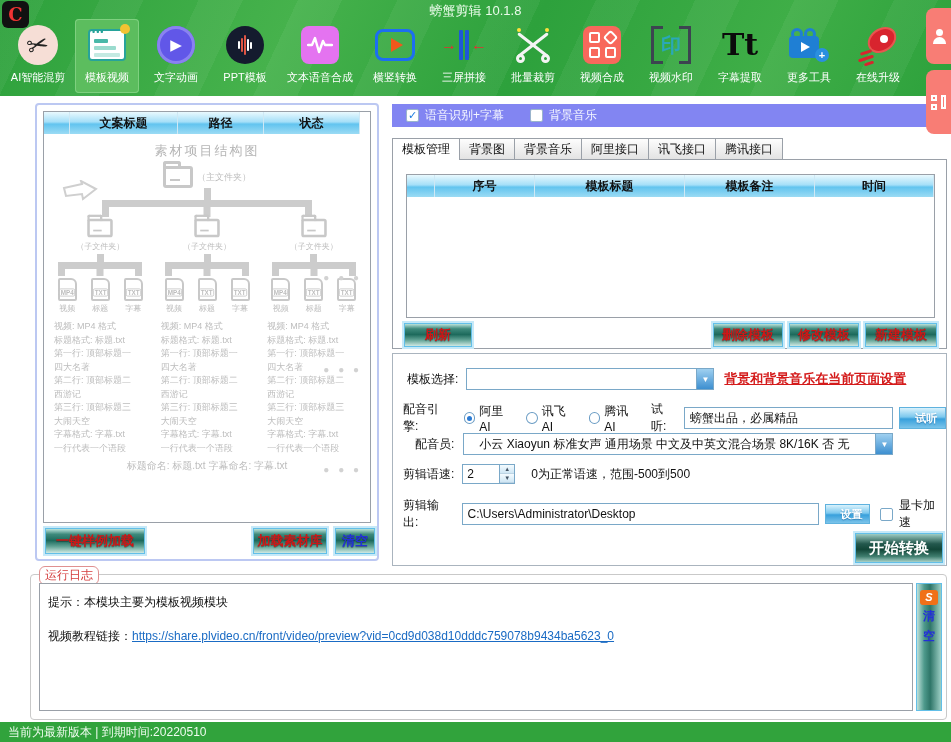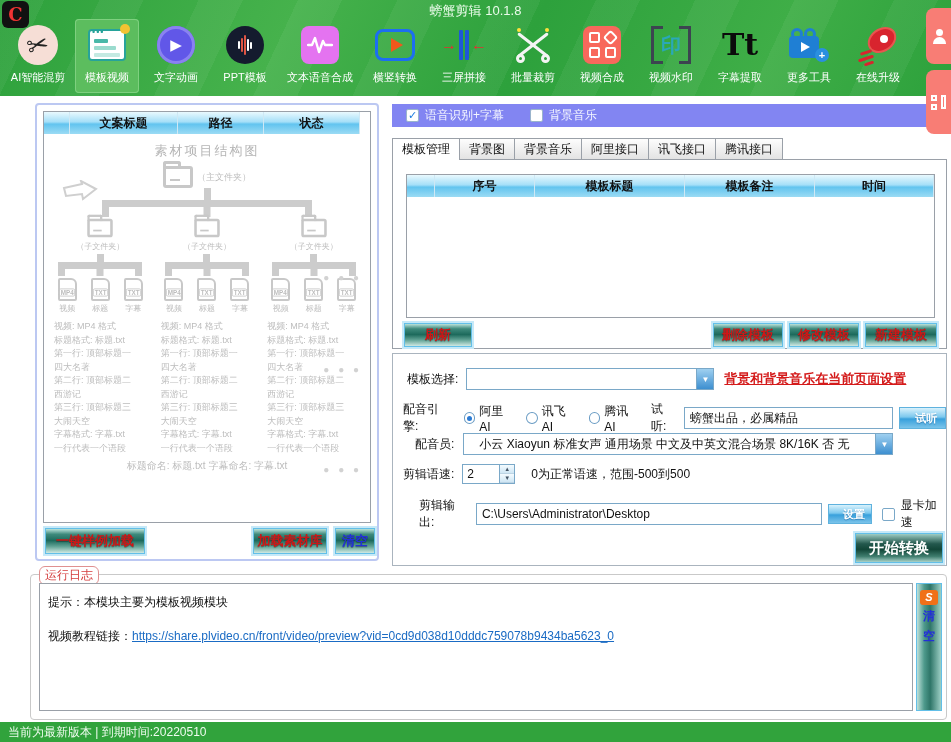--- a/index.html
+++ b/index.html
@@ -99,21 +99,21 @@
   .dg-main { display:flex; align-items:center; justify-content:center; margin-top:6px; gap:4px; }
   .folder { width:30px; height:22px; border:3px solid #c8c8c8; border-radius:3px; position:relative; background:#fff; }
   .folder::before { content:''; position:absolute; top:-8px; left:-3px; width:12px; height:5px; border:3px solid #c8c8c8; border-bottom:none; border-radius:3px 3px 0 0; }
   .folder::after { content:''; position:absolute; left:4px; bottom:4px; width:10px; height:2px; background:#c8c8c8; }
   .folder.small { transform:scale(.85); }
   .vbar { width:7px; height:12px; background:#cccccc; margin:0 auto; }
   .hbar { height:7px; background:#cccccc; margin:0 auto; position:relative; }
   .hbar-top { width:210px; }
   .hbar .tick { position:absolute; top:7px; width:7px; height:10px; background:#cccccc; }
   .tick.t-l{left:0;} .tick.t-c{left:50%;transform:translateX(-50%);} .tick.t-r{right:0;}
-  .dg-cols { display:flex; justify-content:flex-end; gap:6px; margin-top:10px; padding:0 6px; }
+  .dg-cols { display:flex; justify-content:center; gap:6px; margin-top:10px; padding:0 6px; }
   .dg-col { width:101px; display:flex; flex-direction:column; align-items:center; }
   .dg-sub-label { margin-top:2px; font-size:8px; }
   .col-hbar { width:84px; }
   .files { display:flex; justify-content:space-between; width:96px; margin-top:9px; }
   .filewrap { display:flex; flex-direction:column; align-items:center; width:30px; }
   .file { width:19px; height:23px; border:2px solid #c8c8c8; border-radius:2px 6px 2px 2px; position:relative; display:flex; align-items:flex-end; justify-content:center; background:#fff; }
   .file b { font-size:7px; color:#bdbdbd; border:1px solid #c8c8c8; border-radius:2px; padding:0 1px; margin-bottom:2px; transform:scale(.9); font-weight:bold; }
   .filewrap span { font-size:8px; margin-top:2px; }
   .dlines { margin-top:6px; width:100%; padding-left:4px; }
   .dline { font-size:9px; line-height:13.5px; white-space:nowrap; color:#bdbdbd; }
@@ -582,21 +582,21 @@
     <span class="flabel">剪辑语速:</span>
     <div class="spin" style="margin-left:8px;">
       <div class="num">2</div>
       <div class="btns">
           <i>▲</i>
           <i>▼</i>
         </div>
     </div>
     <span class="flabel" style="margin-left:16px;">0为正常语速，范围-500到500</span>
   </div>
-  <div class="frow" style="left:26px; top:143px;">
+  <div class="frow" style="left:10px; top:143px;">
     <span class="flabel">剪辑输出:</span>
     <div class="tinput" style="width:363px; margin-left:8px;">C:\Users\Administrator\Desktop</div>
     <div class="btn-blue" style="width:46px; height:20px; margin-left:6px;">设置</div>
     <div class="chk" style="margin-left:10px;">
       <div class="box" style="border:1px solid #7aa8c8;"></div>
       <span class="flabel">显卡加速</span>
     </div>
   </div>
   <div class="btn-start" id="btn-start">开始转换</div>
 </div>

